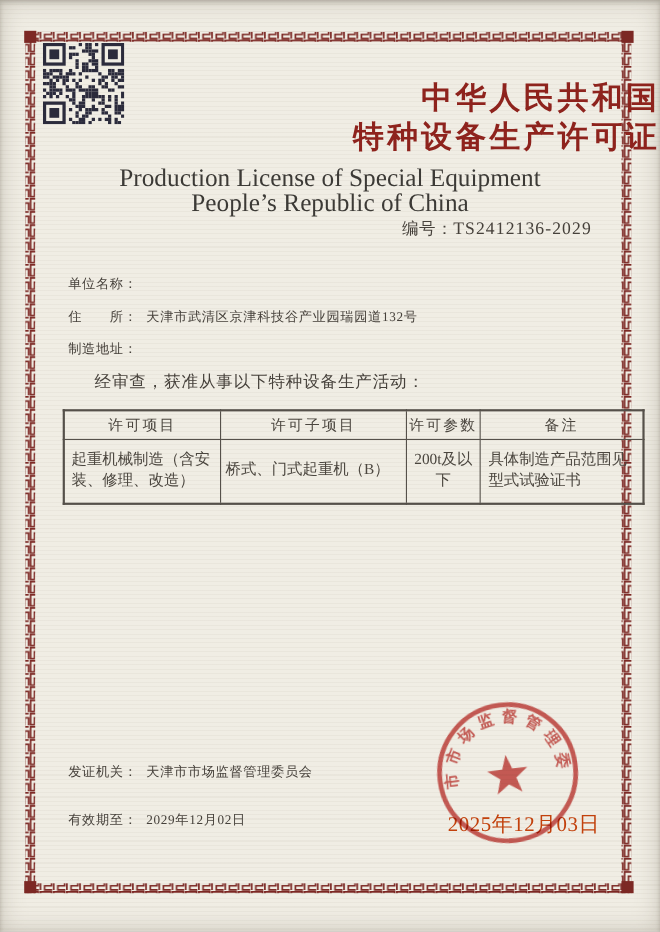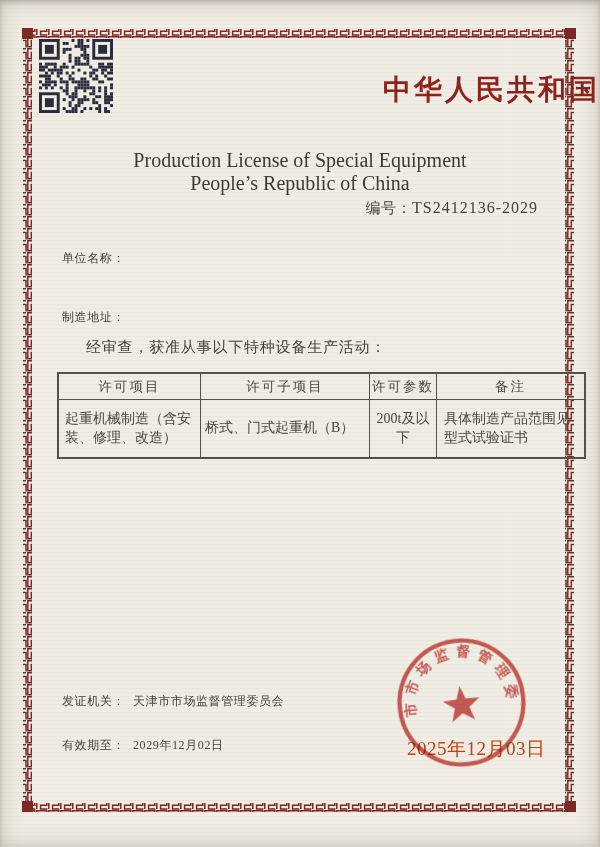--- a/index.html
+++ b/index.html
@@ -13,21 +13,21 @@
   }
   .paper::before{
     content:"";position:absolute;inset:0;pointer-events:none;
     background:repeating-linear-gradient(180deg, rgba(120,108,86,.055) 0 1px, rgba(0,0,0,0) 1px 4px);
   }
   .frame{position:absolute;left:0;top:0;width:600px;height:847px;color:var(--border-red,#7c2824);pointer-events:none;}
   .qr{position:absolute;left:39px;top:39px;width:74px;height:74px;}
   .cn-title{position:absolute;left:0;width:600px;text-align:right;
     color:var(--title-red,#8e231d);font-weight:700;font-size:28px;letter-spacing:3px;line-height:1;}
   .cn1{top:76px;} .cn2{top:112px;}
-  .en-title{position:absolute;left:0;width:600px;text-align:center;color:#3c3a36;font-size:20px;line-height:1;}
+  .en-title{position:absolute;left:0;width:600px;text-align:center;color:#3c3a36;font-size:23px;line-height:1;}
   .en1{top:150px;} .en2{top:173px;}
   .license-no{position:absolute;top:199px;left:0;right:62px;text-align:right;font-size:15px;letter-spacing:.5px;}
   .license-no .lic-val{font-size:16px;letter-spacing:1px;}
   .field{position:absolute;left:62px;display:flex;gap:8px;font-size:12px;letter-spacing:.6px;line-height:1.2;}
   .f1{top:251px;} .f2{top:281px;} .f3{top:310px;}
   .field .flabel{white-space:pre;}
   .intro{position:absolute;left:86px;top:338px;font-size:15px;letter-spacing:.8px;}
   .lic-table{position:absolute;left:57px;top:372px;width:506px;border-collapse:collapse;table-layout:fixed;
     border:2px solid var(--table-line,#55504a);font-size:14px;color:#4b463f;}
   .lic-table th,.lic-table td{border:1px solid var(--table-line,#55504a);line-height:1.3;}
@@ -285,29 +285,34 @@
         <rect x="54" y="0" width="21" height="21" fill="#2b2b3c"></rect>
         <rect x="57" y="3" width="15" height="15" fill="#f0ede4"></rect>
         <rect x="60" y="6" width="9" height="9" fill="#2b2b3c"></rect>
         <rect x="0" y="54" width="21" height="21" fill="#2b2b3c"></rect>
         <rect x="3" y="57" width="15" height="15" fill="#f0ede4"></rect>
         <rect x="6" y="60" width="9" height="9" fill="#2b2b3c"></rect>
       </g>
   </svg>
 
   <div class="cn-title cn1">中华人民共和国</div>
+  <div class="cn-title cn2">特种设备生产许可证</div>
   <div class="en-title en1">Production License of Special Equipment</div>
   <div class="en-title en2">People’s Republic of China</div>
 
   <div class="license-no">
     <span>编号：</span><span class="lic-val">TS2412136-2029</span>
   </div>
 
   <div class="field f1">
     <span class="flabel">单位名称：</span>
+  </div>
+  <div class="field f2">
+    <span class="flabel">住　　所：</span>
+    <span class="fvalue">天津市武清区京津科技谷产业园瑞园道132号</span>
   </div>
   <div class="field f3">
     <span class="flabel">制造地址：</span>
   </div>
 
   <div class="intro">经审查，获准从事以下特种设备生产活动：</div>
 
   <table class="lic-table">
     <thead>
       <tr>

